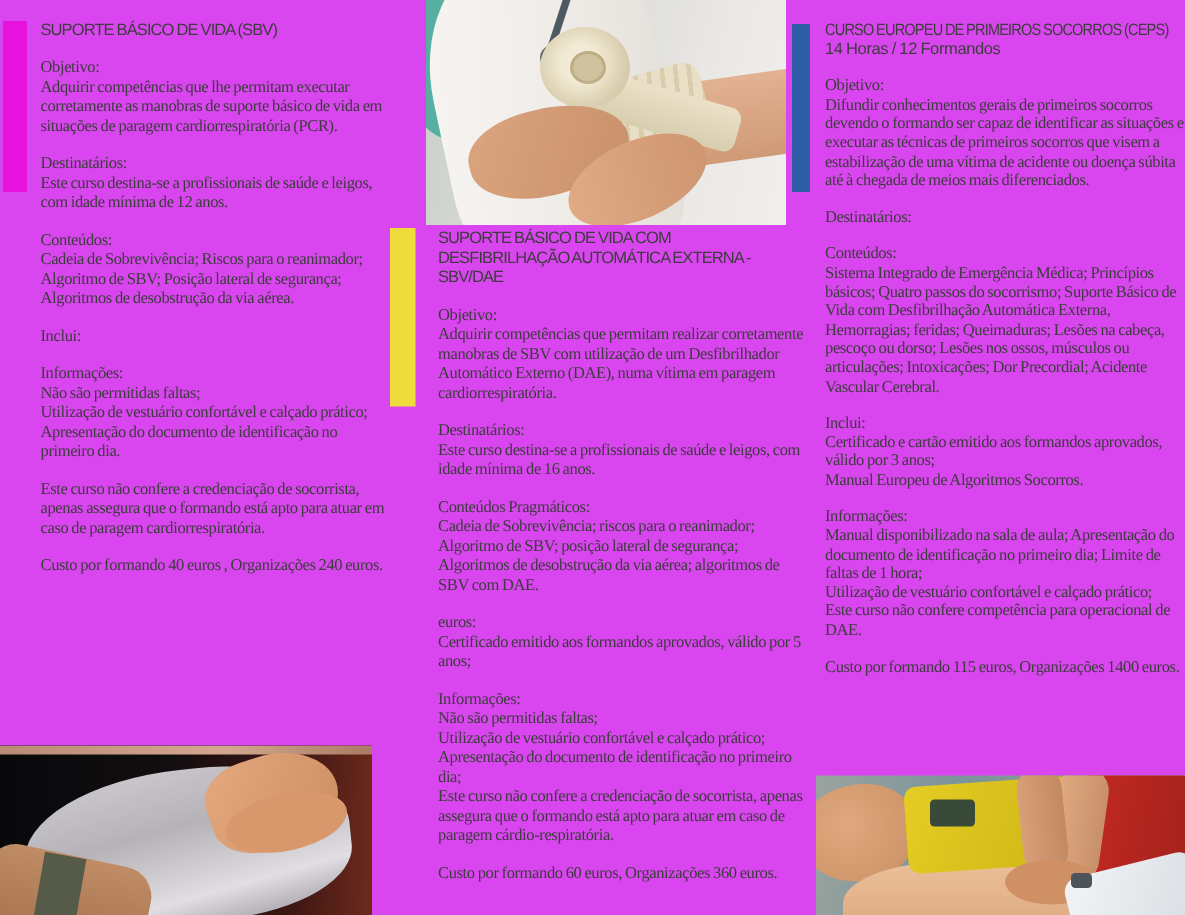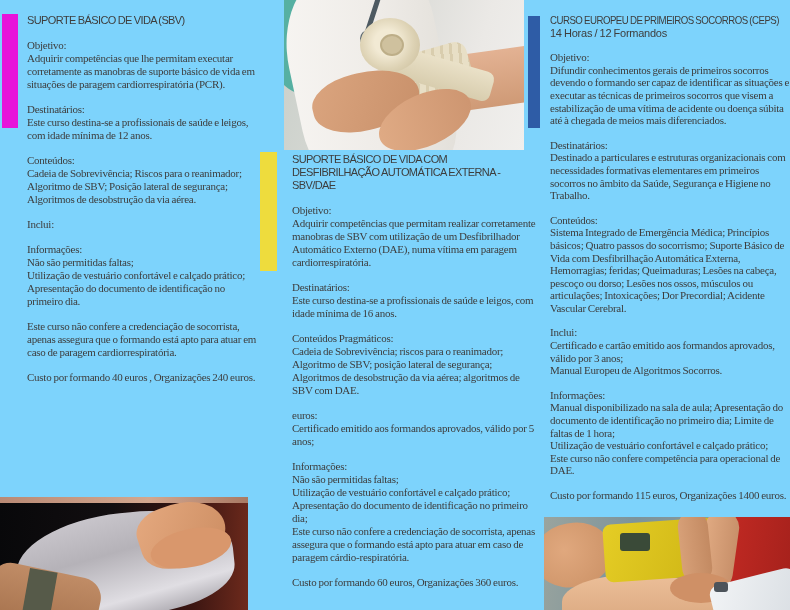--- a/index.html
+++ b/index.html
@@ -1,17 +1,17 @@
 <!DOCTYPE html>
 <html><head>
 <meta charset="utf-8">
 <style>
   html,body{margin:0;padding:0;background:#ffffff;}
   .sheet{
-    position:relative;width:790px;height:610px;background:#7dd3fc;overflow:hidden;
+    position:relative;width:790px;height:610px;background:#d946ef;overflow:hidden;
     font-family:"Liberation Sans","DejaVu Sans",sans-serif;
     color:#3d3d3d;
   }
   
   .col{
     position:absolute;
     font-size:11px;line-height:13px;letter-spacing:-0.25px;word-spacing:-0.5px;
   }
   .col--sbv   {left:27px; top:14px; width:232px;}
   .col--sbvdae{left:292px;top:153px;width:244px;}
@@ -162,21 +162,20 @@
     </div>
   <div class="col col--ceps" id="col-ceps">
       <div class="col-title">CURSO EUROPEU DE PRIMEIROS SOCORROS  (CEPS)</div>
       <div class="col-subtitle">14 Horas / 12 Formandos</div>
       <div class="sec">
         <div class="sec-heading">Objetivo:</div>
         <div class="sec-item">Difundir conhecimentos gerais de primeiros socorros devendo o formando  ser capaz de identificar as situações e executar as técnicas de primeiros socorros que visem a estabilização de uma vítima de acidente ou doença súbita até à chegada de meios mais diferenciados.</div>
       </div>
       <div class="sec">
         <div class="sec-heading">Destinatários:</div>
-        <div class="sec-item">Destinado a particulares e estruturas organizacionais com necessidades formativas elementares em primeiros socorros no âmbito da Saúde, Segurança e Higiene no Trabalho.</div>
       </div>
       <div class="sec">
         <div class="sec-heading">Conteúdos:</div>
         <div class="sec-item">Sistema Integrado de Emergência Médica; Princípios básicos; Quatro passos do socorrismo; Suporte Básico de Vida com Desfibrilhação Automática Externa, Hemorragias; feridas; Queimaduras; Lesões na cabeça, pescoço ou dorso; Lesões nos ossos, músculos ou articulações; Intoxicações; Dor Precordial; Acidente Vascular Cerebral.</div>
       </div>
       <div class="sec">
         <div class="sec-heading">Inclui:</div>
         <div class="sec-item">Certificado e cartão emitido aos formandos aprovados, válido por 3 anos;</div>
         <div class="sec-item">Manual Europeu de Algoritmos Socorros.</div>
       </div>

